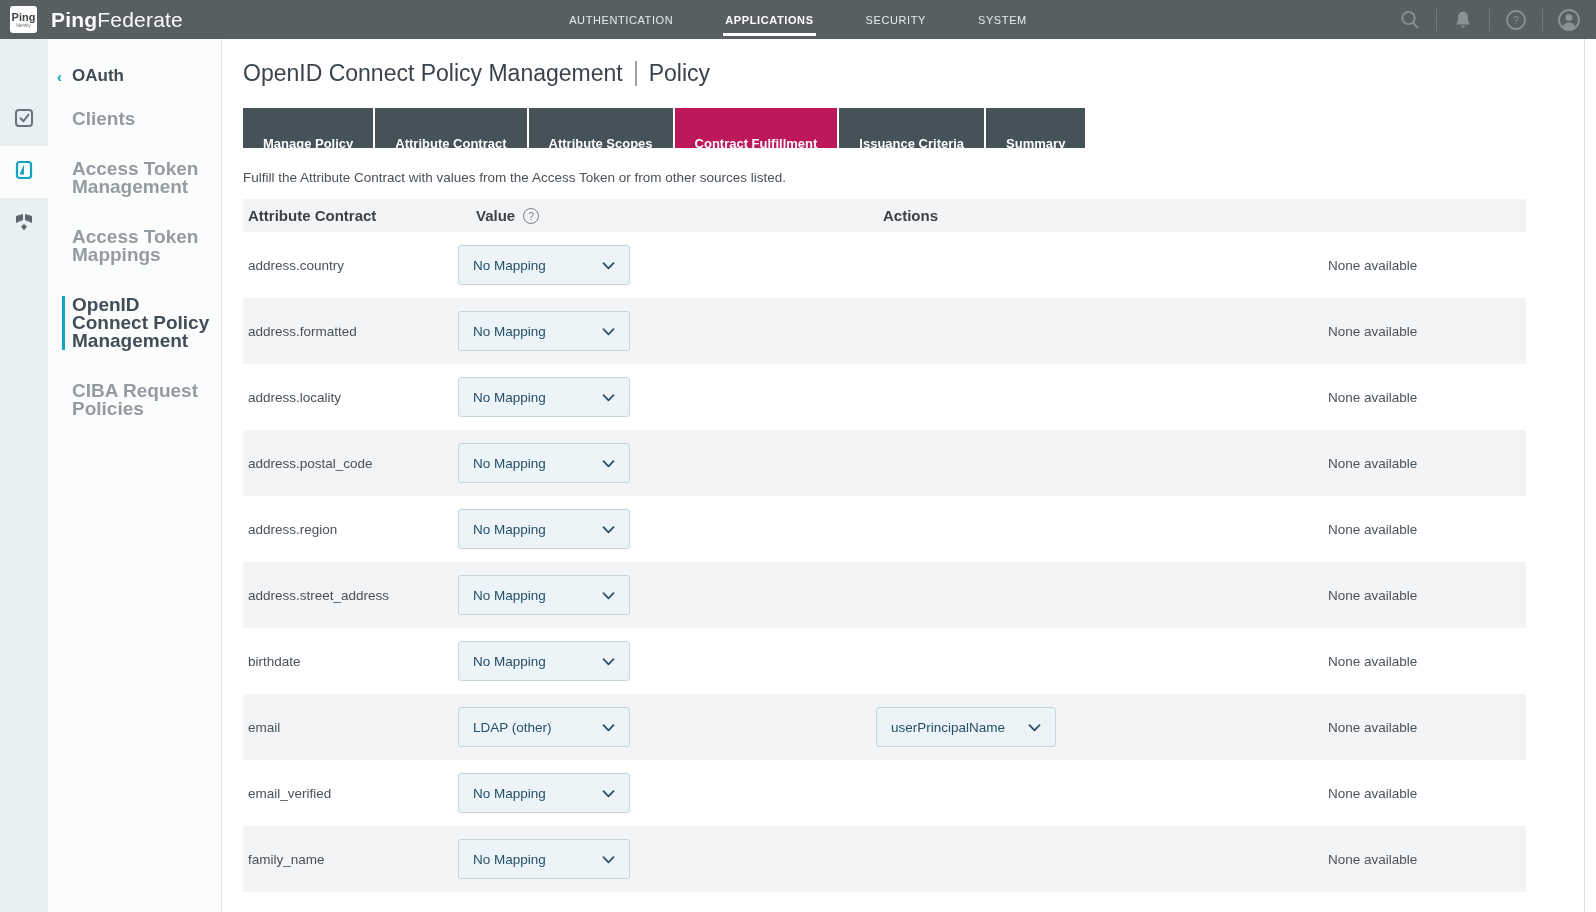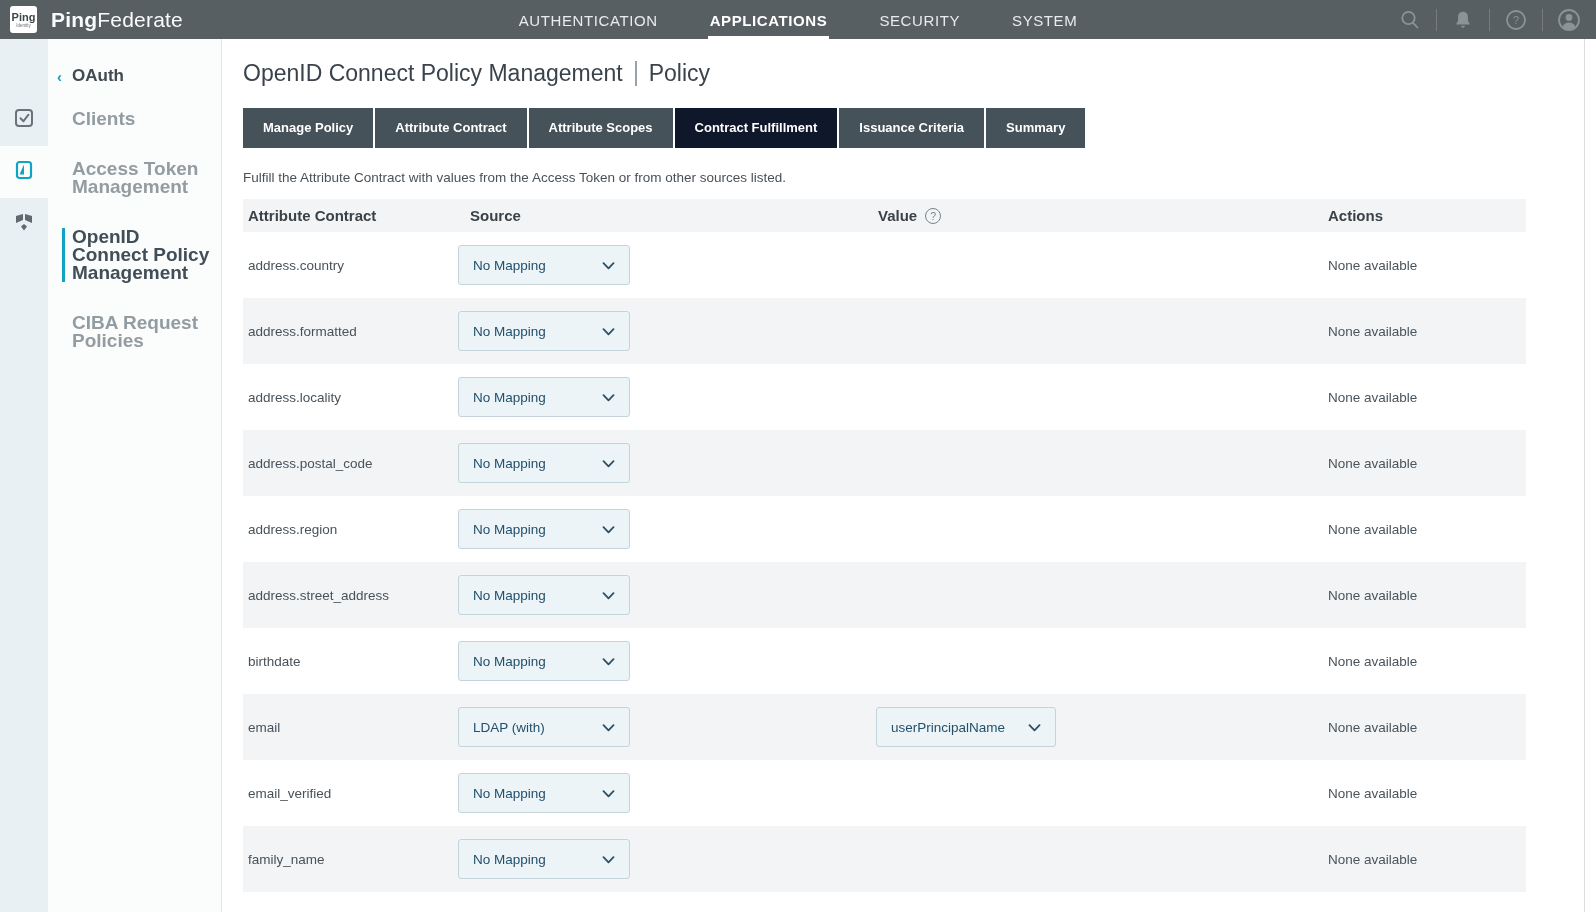--- a/index.html
+++ b/index.html
@@ -9,21 +9,21 @@
   
   .topbar { position:relative; height:39px; background:#575F62; display:flex; align-items:center; }
   .logo-box { width:27px; height:27px; background:#fff; border-radius:3px; margin-left:10px;
     display:flex; flex-direction:column; align-items:center; justify-content:center; }
   .logo-box .lg { font-size:11px; font-weight:bold; color:#3E4548; line-height:11px; }
   .logo-box .lgs { font-size:4.5px; color:#6a7275; line-height:5px; }
   .brand { margin-left:14px; font-size:21px; color:#FAFBFB; letter-spacing:.2px; }
   .brand b { font-weight:bold; }
   .topnav { position:absolute; left:0; right:0; top:0; bottom:0; display:flex; gap:48px;
     align-items:center; justify-content:center; pointer-events:none; }
-  .topnav .nav-item { pointer-events:auto; color:#E9ECEC; font-size:15px; letter-spacing:.6px;
+  .topnav .nav-item { pointer-events:auto; color:#E9ECEC; font-size:11px; letter-spacing:.6px;
     padding:11px 2px 7px 2px; border-bottom:3px solid transparent; cursor:pointer; }
   .topnav .nav-item.active { font-weight:bold; border-bottom-color:#fff; color:#fff; }
   .top-icons { position:absolute; right:14px; top:0; height:39px; display:flex; align-items:center; }
   .tico { width:26px; height:26px; display:flex; align-items:center; justify-content:center; cursor:pointer; }
   .tdiv { width:1px; height:22px; background:rgba(255,255,255,.18); margin:0 13px; }
 
   
   .app { display:flex; height:873px; }
   .rail { width:48px; background:#E8F0F3; padding-top:55px; flex:none; }
   .rail-cell { height:52px; display:flex; align-items:center; justify-content:center; cursor:pointer; }
@@ -39,23 +39,23 @@
   .main { flex:1; background:#fff; padding-left:21px; overflow:hidden; }
   .scrolltrack { width:12px; flex:none; background:#fff; border-left:1px solid #DCDEDF; }
 
   
   .page-title-row { margin-top:19px; display:flex; align-items:center; color:#3A434C; }
   .page-title-row .t { font-size:23px; line-height:30px; }
   .tdivider { width:2px; height:25px; background:#9AA1A7; margin:0 12px; }
 
   
   .tabs { margin-top:20px; display:flex; gap:2px; }
-  .tab { height:40px; line-height:40px; padding:0 20px; background:#45525A; color:#fff;
+  .tab { height:40px; line-height:40px; padding:16px 20px; background:#45525A; color:#fff;
     font-size:13px; font-weight:bold; cursor:pointer; white-space:nowrap; }
-  .tab.active { background:#0f172a; }
+  .tab.active { background:#be185d; }
 
   .desc { margin-top:22px; font-size:13.5px; color:#4A5157; }
 
   
   .tbl { margin-top:14px; width:1283px; }
   .thead { display:grid; grid-template-columns:215px 402px 445px 1fr; background:#F2F4F6;
     height:33px; align-items:center; font-size:15px; font-weight:bold; color:#3A4249; }
   .thead .c1 { padding-left:5px; } .thead .c2 { padding-left:12px; }
   .thead .c3 { padding-left:18px; display:flex; align-items:center; } .thead .c4 { padding-left:23px; }
   .help-badge { width:16px; height:16px; border:1px solid #7A838A; border-radius:50%; margin-left:8px;
@@ -147,20 +147,21 @@
   </div>
 
   <div class="sidebar">
     <div class="side-back">
       <span class="chev">‹</span>
       <span class="lbl">OAuth</span>
     </div>
     <div id="side-items">
         <div class="side-item">Clients</div>
         <div class="side-item">Access Token Management</div>
+        <div class="side-item">Access Token Mappings</div>
         <div class="side-item active">OpenID Connect Policy Management</div>
         <div class="side-item">CIBA Request Policies</div>
       </div>
   </div>
 
   <div class="main">
     <div class="page-title-row">
       <span class="t">OpenID Connect Policy Management</span>
       <span class="tdivider"></span>
       <span class="t">Policy</span>
@@ -173,21 +174,20 @@
         <div class="tab active">Contract Fulfillment</div>
         <div class="tab">Issuance Criteria</div>
         <div class="tab">Summary</div>
       </div>
 
     <div class="desc">Fulfill the Attribute Contract with values from the Access Token or from other sources listed.</div>
 
     <div class="tbl">
       <div class="thead">
         <div class="c1">Attribute Contract</div>
-        <div class="c2">Source</div>
         <div class="c3">
           <span>Value</span>
           <span class="help-badge">?</span>
         </div>
         <div class="c4">Actions</div>
       </div>
       <div id="tbody">
           <div class="trow">
             <div class="c1">address.country</div>
             <div class="c2">
@@ -276,21 +276,21 @@
                   </svg></span>
               </div>
             </div>
             <div class="c3"></div>
             <div class="c4">None available</div>
           </div>
           <div class="trow">
             <div class="c1">email</div>
             <div class="c2">
               <div class="dd">
-                <span class="dd-label">LDAP (with)</span>
+                <span class="dd-label">LDAP (other)</span>
                 <span><svg width="13" height="8" viewBox="0 0 13 8">
                     <path d="M1.5 1.2 L6.5 6.3 L11.5 1.2" fill="none" stroke="#2B5068" stroke-width="1.8" stroke-linecap="round" stroke-linejoin="round"></path>
                   </svg></span>
               </div>
             </div>
             <div class="c3">
               <div class="dd wide">
                 <span class="dd-label">userPrincipalName</span>
                 <span><svg width="13" height="8" viewBox="0 0 13 8">
                     <path d="M1.5 1.2 L6.5 6.3 L11.5 1.2" fill="none" stroke="#2B5068" stroke-width="1.8" stroke-linecap="round" stroke-linejoin="round"></path>

